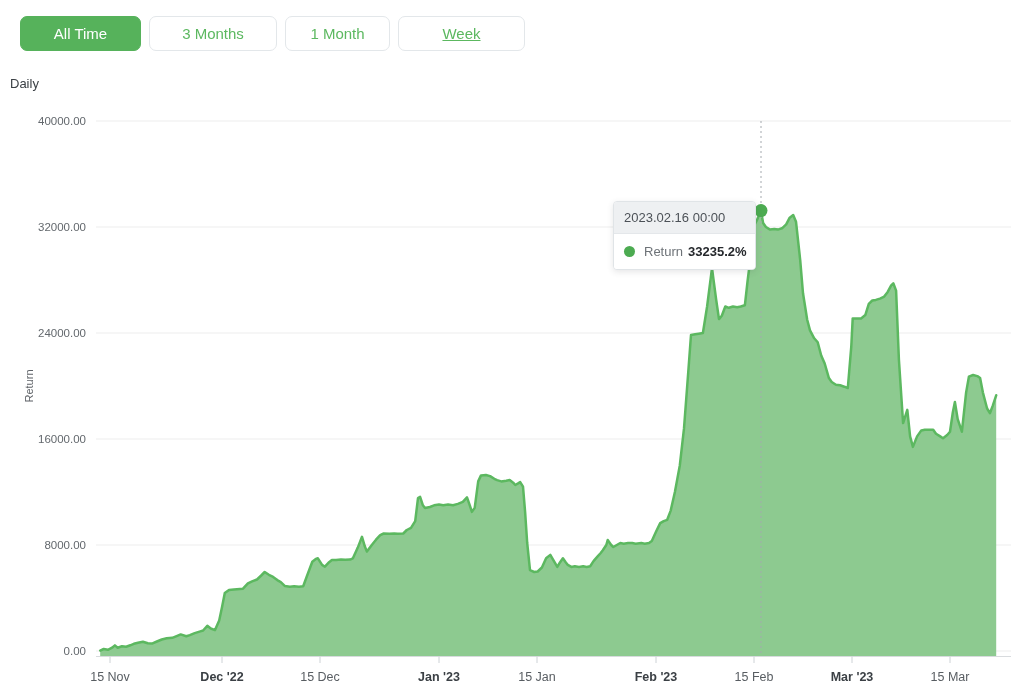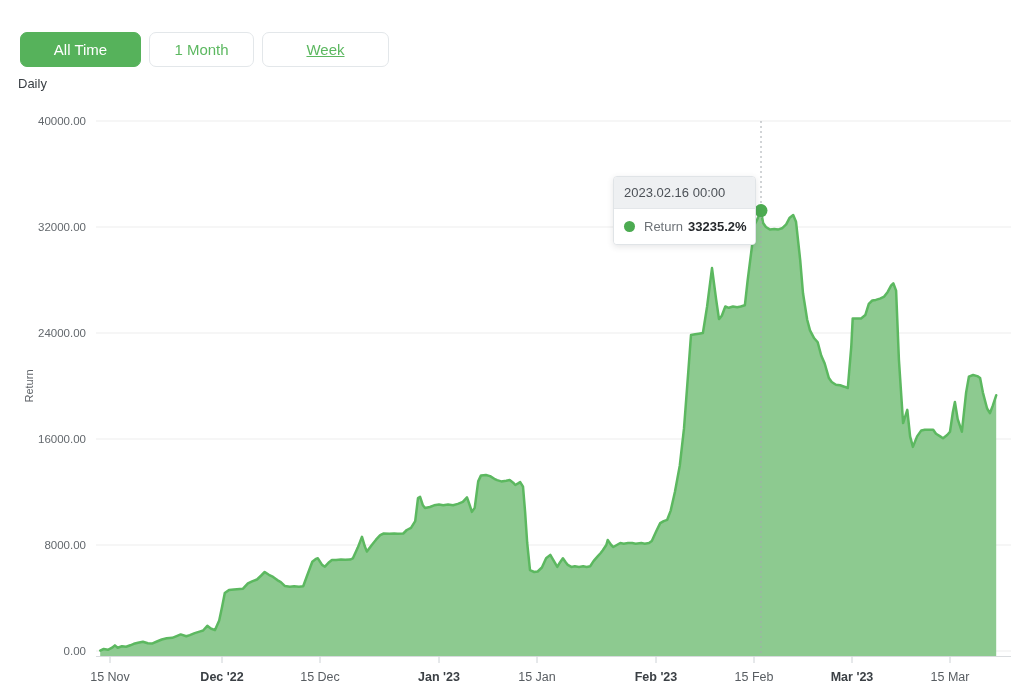--- a/index.html
+++ b/index.html
@@ -1,47 +1,47 @@
 <!DOCTYPE html>
 <html><head>
 <meta charset="utf-8">
 <style>
   html,body{margin:0;padding:0;background:#fff;}
   #page{position:relative;width:1024px;height:693px;background:#ffffff;overflow:hidden;
         font-family:"Liberation Sans", sans-serif;}
 
   
-  .toolbar{position:absolute;left:20px;top:32px;display:flex;gap:8px;}
+  .toolbar{position:absolute;left:20px;top:16px;display:flex;gap:8px;}
   .tbtn{box-sizing:border-box;height:35px;border:1px solid #e3e7ea;border-radius:7px;
         background:#ffffff;color:#5cb860;font-size:15px;display:flex;align-items:center;
         justify-content:center;cursor:pointer;font-family:"Liberation Sans",sans-serif;}
   .tbtn.active{background:#56b25b;border-color:#56b25b;color:#ffffff;}
   .tbtn.w0{width:121px;}.tbtn.w1{width:128px;}.tbtn.w2{width:105px;}.tbtn.w3{width:127px;text-decoration:underline;}
 
-  .freq{position:absolute;left:18px;top:76px;font-size:13px;color:#3b4045;}
+  .freq{position:absolute;left:10px;top:76px;font-size:13px;color:#3b4045;}
 
   
   #chart-svg{position:absolute;left:0;top:0;}
   .grid{stroke:#ededed;stroke-width:1;}
   .axisline{stroke:#d8dbde;stroke-width:1;}
   .tick{stroke:#cdd2d6;stroke-width:1;}
   .ytick{font-family:"Liberation Sans",sans-serif;font-size:11.5px;fill:#63686d;}
   .xtick{font-family:"Liberation Sans",sans-serif;font-size:12.5px;fill:#585d62;}
   .xtick.bold{font-weight:bold;fill:#3b4045;}
   .area{fill:#8dca90;stroke:none;}
   .lineseries{fill:none;stroke:#5cb860;stroke-width:2.5;stroke-linejoin:round;stroke-linecap:round;}
   .crosshair{stroke:#a4a9ae;stroke-width:1;stroke-dasharray:2,3;fill:none;}
   .marker{fill:#4cab51;}
 
   
   .ylabel{position:absolute;left:29px;top:386px;transform:translate(-50%,-50%) rotate(-90deg);
           font-size:11px;color:#5f6368;white-space:nowrap;}
 
   
-  .tooltip{position:absolute;left:613px;top:176px;width:141px;background:#ffffff;
+  .tooltip{position:absolute;left:613px;top:201px;width:141px;background:#ffffff;
            border:1px solid #e0e4e7;border-radius:4px;box-shadow:0 2px 6px rgba(60,64,67,.13);
            overflow:hidden;z-index:5;}
   .tooltip .tt-head{background:#eef0f2;border-bottom:1px solid #e4e7ea;padding:8px 10px;
            font-size:13px;color:#4c5157;}
   .tooltip .tt-body{display:flex;align-items:center;padding:10px 10px;background:#fff;}
   .tt-dot{width:11px;height:11px;border-radius:50%;background:#4cab51;flex:0 0 auto;}
   .tt-label{font-size:13px;color:#6d7277;margin-left:9px;}
   .tt-value{font-size:13px;color:#26292d;font-weight:bold;margin-left:5px;}
 </style>
 </head>
@@ -82,20 +82,21 @@
       <line class="tick" x1="950.0" x2="950.0" y1="656.5" y2="663"></line>
       <text class="xtick" x="950.0" y="681" text-anchor="middle">15 Mar</text>
       <path class="area" d="M100.2 650.6 L103.7 649.0 L107.9 649.8 L112.1 647.7 L114.9 645.4 L117.7 647.7 L121.9 646.2 L126.1 646.8 L130.3 645.3 L133.8 643.8 L138.0 642.8 L142.9 641.7 L147.8 643.3 L152.0 643.6 L156.9 641.5 L161.8 639.5 L166.7 638.3 L172.3 637.8 L177.2 635.8 L180.7 634.4 L186.3 636.2 L189.8 635.1 L194.7 633.1 L200.3 631.4 L203.1 630.5 L207.3 625.8 L210.8 628.5 L215.0 630.1 L219.2 620.5 L222.0 607.3 L224.8 593.1 L229.0 590.0 L233.9 589.4 L243.0 588.7 L247.9 583.4 L252.1 581.4 L257.0 579.5 L261.2 575.5 L264.7 572.0 L268.9 574.8 L273.1 576.9 L277.3 580.1 L280.8 582.1 L285.0 586.1 L289.9 586.7 L294.1 586.3 L299.0 586.7 L303.2 586.3 L306.7 576.8 L312.3 561.7 L315.8 558.9 L317.9 558.3 L322.1 564.9 L324.9 566.7 L329.1 562.2 L331.9 560.0 L336.1 560.0 L341.0 559.6 L345.2 559.8 L350.1 559.6 L352.9 558.3 L357.8 547.6 L362.0 536.8 L364.8 546.3 L366.9 551.6 L371.8 545.0 L376.0 539.7 L380.2 535.1 L383.7 533.5 L389.3 533.7 L394.2 533.5 L397.7 533.7 L403.3 533.5 L406.8 530.0 L411.0 527.8 L415.2 521.1 L418.0 498.1 L420.1 496.9 L422.9 505.3 L425.0 508.0 L429.9 507.0 L434.1 505.3 L439.0 504.6 L443.2 505.3 L448.1 504.6 L453.0 505.3 L457.9 503.9 L462.8 501.9 L467.0 497.3 L469.8 505.3 L471.9 511.9 L474.7 507.9 L478.2 481.4 L481.0 475.4 L485.9 475.0 L490.1 476.1 L494.3 478.8 L497.1 480.1 L501.3 481.4 L506.2 480.7 L509.7 480.1 L513.2 482.7 L515.3 485.0 L518.1 483.4 L520.2 482.1 L523.0 486.7 L525.1 511.9 L527.2 543.0 L530.0 570.2 L534.2 572.0 L537.7 571.5 L541.9 567.5 L546.1 558.3 L550.3 554.9 L553.8 560.9 L557.3 566.9 L560.1 562.2 L562.9 558.3 L565.7 562.2 L567.8 564.9 L571.3 566.9 L574.8 566.2 L579.0 566.9 L583.2 566.2 L586.7 566.9 L590.2 566.2 L593.7 560.9 L597.2 556.9 L600.7 553.0 L602.8 550.3 L606.3 545.0 L607.7 540.0 L611.2 545.0 L613.3 547.0 L616.8 545.0 L620.3 543.0 L623.8 543.7 L628.0 543.0 L632.2 543.0 L635.7 543.7 L641.3 543.0 L644.8 543.7 L649.0 543.0 L651.8 541.0 L656.0 531.8 L660.2 523.1 L663.7 521.1 L667.2 519.8 L670.7 510.6 L674.9 492.0 L679.8 465.5 L684.0 428.4 L688.2 372.8 L691.0 335.0 L695.2 334.3 L698.7 333.7 L702.9 333.0 L707.1 306.5 L712.0 268.1 L716.2 299.9 L719.0 319.1 L721.8 315.8 L725.3 306.5 L728.8 307.8 L733.0 306.5 L737.2 307.2 L740.7 306.5 L744.9 305.2 L747.7 280.0 L751.9 246.9 L754.7 224.4 L756.8 220.4 L761.0 210.6 L763.1 223.0 L765.9 227.0 L770.1 229.6 L774.3 229.0 L777.8 229.6 L782.0 228.3 L786.2 224.4 L789.7 217.7 L793.2 215.1 L796.0 221.7 L800.2 260.1 L803.0 293.3 L807.2 319.8 L810.0 330.4 L814.2 338.3 L817.7 342.3 L821.2 355.5 L824.7 363.5 L828.9 378.1 L831.7 382.0 L835.9 384.7 L840.1 385.3 L844.3 386.7 L847.8 388.0 L851.3 346.3 L852.7 318.4 L856.9 318.4 L861.1 318.4 L865.3 315.1 L868.8 303.9 L872.3 300.5 L875.8 299.9 L880.0 298.6 L884.2 296.6 L887.7 291.9 L891.2 285.3 L893.3 283.3 L896.1 290.6 L898.9 359.5 L903.1 423.1 L907.3 409.9 L910.1 436.4 L912.9 446.9 L917.1 436.4 L921.3 430.4 L924.8 429.7 L929.0 429.7 L933.2 429.7 L936.0 433.7 L940.2 436.4 L943.0 438.3 L947.2 435.0 L950.0 431.7 L952.8 412.5 L954.9 401.9 L957.7 419.1 L961.9 431.7 L966.1 392.6 L968.9 376.7 L973.1 375.0 L977.3 376.1 L980.1 378.1 L982.9 392.6 L987.1 408.5 L989.9 413.2 L992.7 405.9 L996.2 395.3 L 996.2 656 L 100.2 656 Z"></path>
       <path class="lineseries" d="M100.2 650.6 L103.7 649.0 L107.9 649.8 L112.1 647.7 L114.9 645.4 L117.7 647.7 L121.9 646.2 L126.1 646.8 L130.3 645.3 L133.8 643.8 L138.0 642.8 L142.9 641.7 L147.8 643.3 L152.0 643.6 L156.9 641.5 L161.8 639.5 L166.7 638.3 L172.3 637.8 L177.2 635.8 L180.7 634.4 L186.3 636.2 L189.8 635.1 L194.7 633.1 L200.3 631.4 L203.1 630.5 L207.3 625.8 L210.8 628.5 L215.0 630.1 L219.2 620.5 L222.0 607.3 L224.8 593.1 L229.0 590.0 L233.9 589.4 L243.0 588.7 L247.9 583.4 L252.1 581.4 L257.0 579.5 L261.2 575.5 L264.7 572.0 L268.9 574.8 L273.1 576.9 L277.3 580.1 L280.8 582.1 L285.0 586.1 L289.9 586.7 L294.1 586.3 L299.0 586.7 L303.2 586.3 L306.7 576.8 L312.3 561.7 L315.8 558.9 L317.9 558.3 L322.1 564.9 L324.9 566.7 L329.1 562.2 L331.9 560.0 L336.1 560.0 L341.0 559.6 L345.2 559.8 L350.1 559.6 L352.9 558.3 L357.8 547.6 L362.0 536.8 L364.8 546.3 L366.9 551.6 L371.8 545.0 L376.0 539.7 L380.2 535.1 L383.7 533.5 L389.3 533.7 L394.2 533.5 L397.7 533.7 L403.3 533.5 L406.8 530.0 L411.0 527.8 L415.2 521.1 L418.0 498.1 L420.1 496.9 L422.9 505.3 L425.0 508.0 L429.9 507.0 L434.1 505.3 L439.0 504.6 L443.2 505.3 L448.1 504.6 L453.0 505.3 L457.9 503.9 L462.8 501.9 L467.0 497.3 L469.8 505.3 L471.9 511.9 L474.7 507.9 L478.2 481.4 L481.0 475.4 L485.9 475.0 L490.1 476.1 L494.3 478.8 L497.1 480.1 L501.3 481.4 L506.2 480.7 L509.7 480.1 L513.2 482.7 L515.3 485.0 L518.1 483.4 L520.2 482.1 L523.0 486.7 L525.1 511.9 L527.2 543.0 L530.0 570.2 L534.2 572.0 L537.7 571.5 L541.9 567.5 L546.1 558.3 L550.3 554.9 L553.8 560.9 L557.3 566.9 L560.1 562.2 L562.9 558.3 L565.7 562.2 L567.8 564.9 L571.3 566.9 L574.8 566.2 L579.0 566.9 L583.2 566.2 L586.7 566.9 L590.2 566.2 L593.7 560.9 L597.2 556.9 L600.7 553.0 L602.8 550.3 L606.3 545.0 L607.7 540.0 L611.2 545.0 L613.3 547.0 L616.8 545.0 L620.3 543.0 L623.8 543.7 L628.0 543.0 L632.2 543.0 L635.7 543.7 L641.3 543.0 L644.8 543.7 L649.0 543.0 L651.8 541.0 L656.0 531.8 L660.2 523.1 L663.7 521.1 L667.2 519.8 L670.7 510.6 L674.9 492.0 L679.8 465.5 L684.0 428.4 L688.2 372.8 L691.0 335.0 L695.2 334.3 L698.7 333.7 L702.9 333.0 L707.1 306.5 L712.0 268.1 L716.2 299.9 L719.0 319.1 L721.8 315.8 L725.3 306.5 L728.8 307.8 L733.0 306.5 L737.2 307.2 L740.7 306.5 L744.9 305.2 L747.7 280.0 L751.9 246.9 L754.7 224.4 L756.8 220.4 L761.0 210.6 L763.1 223.0 L765.9 227.0 L770.1 229.6 L774.3 229.0 L777.8 229.6 L782.0 228.3 L786.2 224.4 L789.7 217.7 L793.2 215.1 L796.0 221.7 L800.2 260.1 L803.0 293.3 L807.2 319.8 L810.0 330.4 L814.2 338.3 L817.7 342.3 L821.2 355.5 L824.7 363.5 L828.9 378.1 L831.7 382.0 L835.9 384.7 L840.1 385.3 L844.3 386.7 L847.8 388.0 L851.3 346.3 L852.7 318.4 L856.9 318.4 L861.1 318.4 L865.3 315.1 L868.8 303.9 L872.3 300.5 L875.8 299.9 L880.0 298.6 L884.2 296.6 L887.7 291.9 L891.2 285.3 L893.3 283.3 L896.1 290.6 L898.9 359.5 L903.1 423.1 L907.3 409.9 L910.1 436.4 L912.9 446.9 L917.1 436.4 L921.3 430.4 L924.8 429.7 L929.0 429.7 L933.2 429.7 L936.0 433.7 L940.2 436.4 L943.0 438.3 L947.2 435.0 L950.0 431.7 L952.8 412.5 L954.9 401.9 L957.7 419.1 L961.9 431.7 L966.1 392.6 L968.9 376.7 L973.1 375.0 L977.3 376.1 L980.1 378.1 L982.9 392.6 L987.1 408.5 L989.9 413.2 L992.7 405.9 L996.2 395.3"></path>
       <line class="crosshair" x1="761.0" x2="761.0" y1="121" y2="656"></line>
       <circle class="marker" cx="761.0" cy="210.6" r="6.5"></circle>
     </svg>
 
   <div class="toolbar">
     <div class="tbtn w0 active">All Time</div>
+    <div class="tbtn w1">3 Months</div>
     <div class="tbtn w2">1 Month</div>
     <div class="tbtn w3">Week</div>
   </div>
 
   <div class="freq">Daily</div>
 
   <div class="ylabel">Return</div>
 
   <div class="tooltip">
     <div class="tt-head">2023.02.16 00:00</div>

